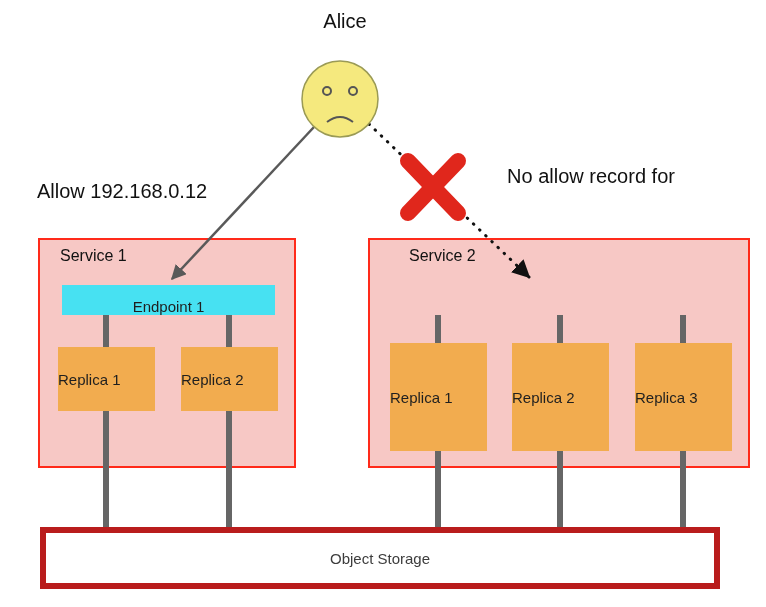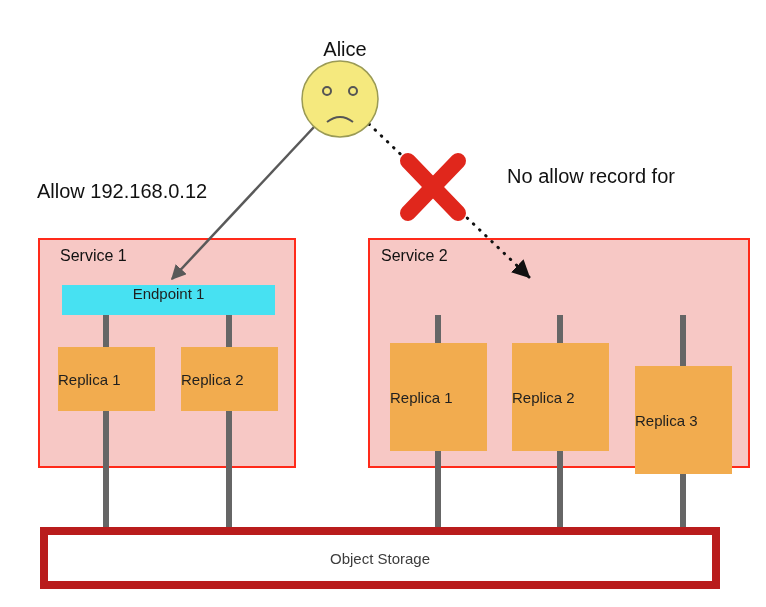--- a/index.html
+++ b/index.html
@@ -26,32 +26,32 @@
     color:#111111;
   }
   .pipe {
     width:6px;
     background:var(--pipe,#666666);
     z-index:1;
   }
   .endpoint {
     background:var(--endpoint-fill,#47e1f2);
     z-index:2;
-    display:flex; align-items:flex-start; justify-content:center;
+    display:flex; align-items:flex-end; justify-content:center;
     font-size:15px; color:#1f1f1f;
   }
   .replica {
     background:var(--replica-fill,#f2ac4f);
     z-index:2;
     display:flex; align-items:center; justify-content:flex-start;
     font-size:15px; color:#1f1f1f;
   }
   .storage {
     background:#ffffff;
-    border:8px solid #b91c1c;
+    border:6px solid #b91c1c;
     z-index:2;
     display:flex; align-items:center; justify-content:center;
     font-size:15px; color:#3d3d3d;
   }
   .overlay {
     position:absolute; inset:0;
     z-index:3;
     pointer-events:none;
   }
   .note {
@@ -80,40 +80,40 @@
   <div class="abs service" style="left:38px; top:238px; width:258px; height:230px;"></div>
   <div class="abs service" style="left:368px; top:238px; width:382px; height:230px;"></div>
 
   <div class="abs pipe" style="left:103px; top:315px; height:215px;"></div>
   <div class="abs pipe" style="left:226px; top:315px; height:215px;"></div>
   <div class="abs pipe" style="left:435px; top:315px; height:215px;"></div>
   <div class="abs pipe" style="left:557px; top:315px; height:215px;"></div>
   <div class="abs pipe" style="left:680px; top:315px; height:215px;"></div>
 
   <div class="abs service-label" style="left:60px; top:247px;">Service 1</div>
-  <div class="abs service-label" style="left:381px; top:247px;">Service 2</div>
+  <div class="abs service-label" style="left:409px; top:247px;">Service 2</div>
 
   <div class="abs endpoint" style="left:62px; top:285px; width:213px; height:30px;">
     <span>Endpoint 1</span>
   </div>
 
   <div class="abs replica" style="left:58px; top:347px; width:97px; height:64px;">
     <span>Replica 1</span>
   </div>
   <div class="abs replica" style="left:181px; top:347px; width:97px; height:64px;">
     <span>Replica 2</span>
   </div>
 
   <div class="abs replica" style="left:390px; top:343px; width:97px; height:108px;">
     <span>Replica 1</span>
   </div>
   <div class="abs replica" style="left:512px; top:343px; width:97px; height:108px;">
     <span>Replica 2</span>
   </div>
-  <div class="abs replica" style="left:635px; top:343px; width:97px; height:108px;margin-top:23px;">
+  <div class="abs replica" style="left:635px; top:343px; width:97px; height:108px;">
     <span>Replica 3</span>
   </div>
 
   <div class="abs storage" style="left:40px; top:527px; width:680px; height:62px;">
     <span>Object Storage</span>
   </div>
 
   <svg class="overlay" width="766" height="607" viewBox="0 0 766 607">
     <defs>
       <marker id="ah-dark" viewBox="0 0 10 10" refX="9" refY="5" markerWidth="6" markerHeight="6" orient="auto">
@@ -134,21 +134,21 @@
     </g>
 
     <g>
       <circle cx="340" cy="99" r="38" class="face-body"></circle>
       <circle cx="327" cy="91" r="4" class="face-feature"></circle>
       <circle cx="353" cy="91" r="4" class="face-feature"></circle>
       <path d="M 327 122 Q 340 112 353 122" class="face-feature"></path>
     </g>
   </svg>
 
-  <div class="abs note note-center" style="left:245px; top:8px; width:200px;margin-top:28px;">
+  <div class="abs note note-center" style="left:245px; top:8px; width:200px;">
     <div>Alice</div>
   </div>
 
   <div class="abs note" style="left:37px; top:178px;">Allow 192.168.0.12</div>
 
   <div class="abs note note-center" style="left:459px; top:163px; width:264px;">
     <div>No allow record for</div>
   </div>
 
 </div>

